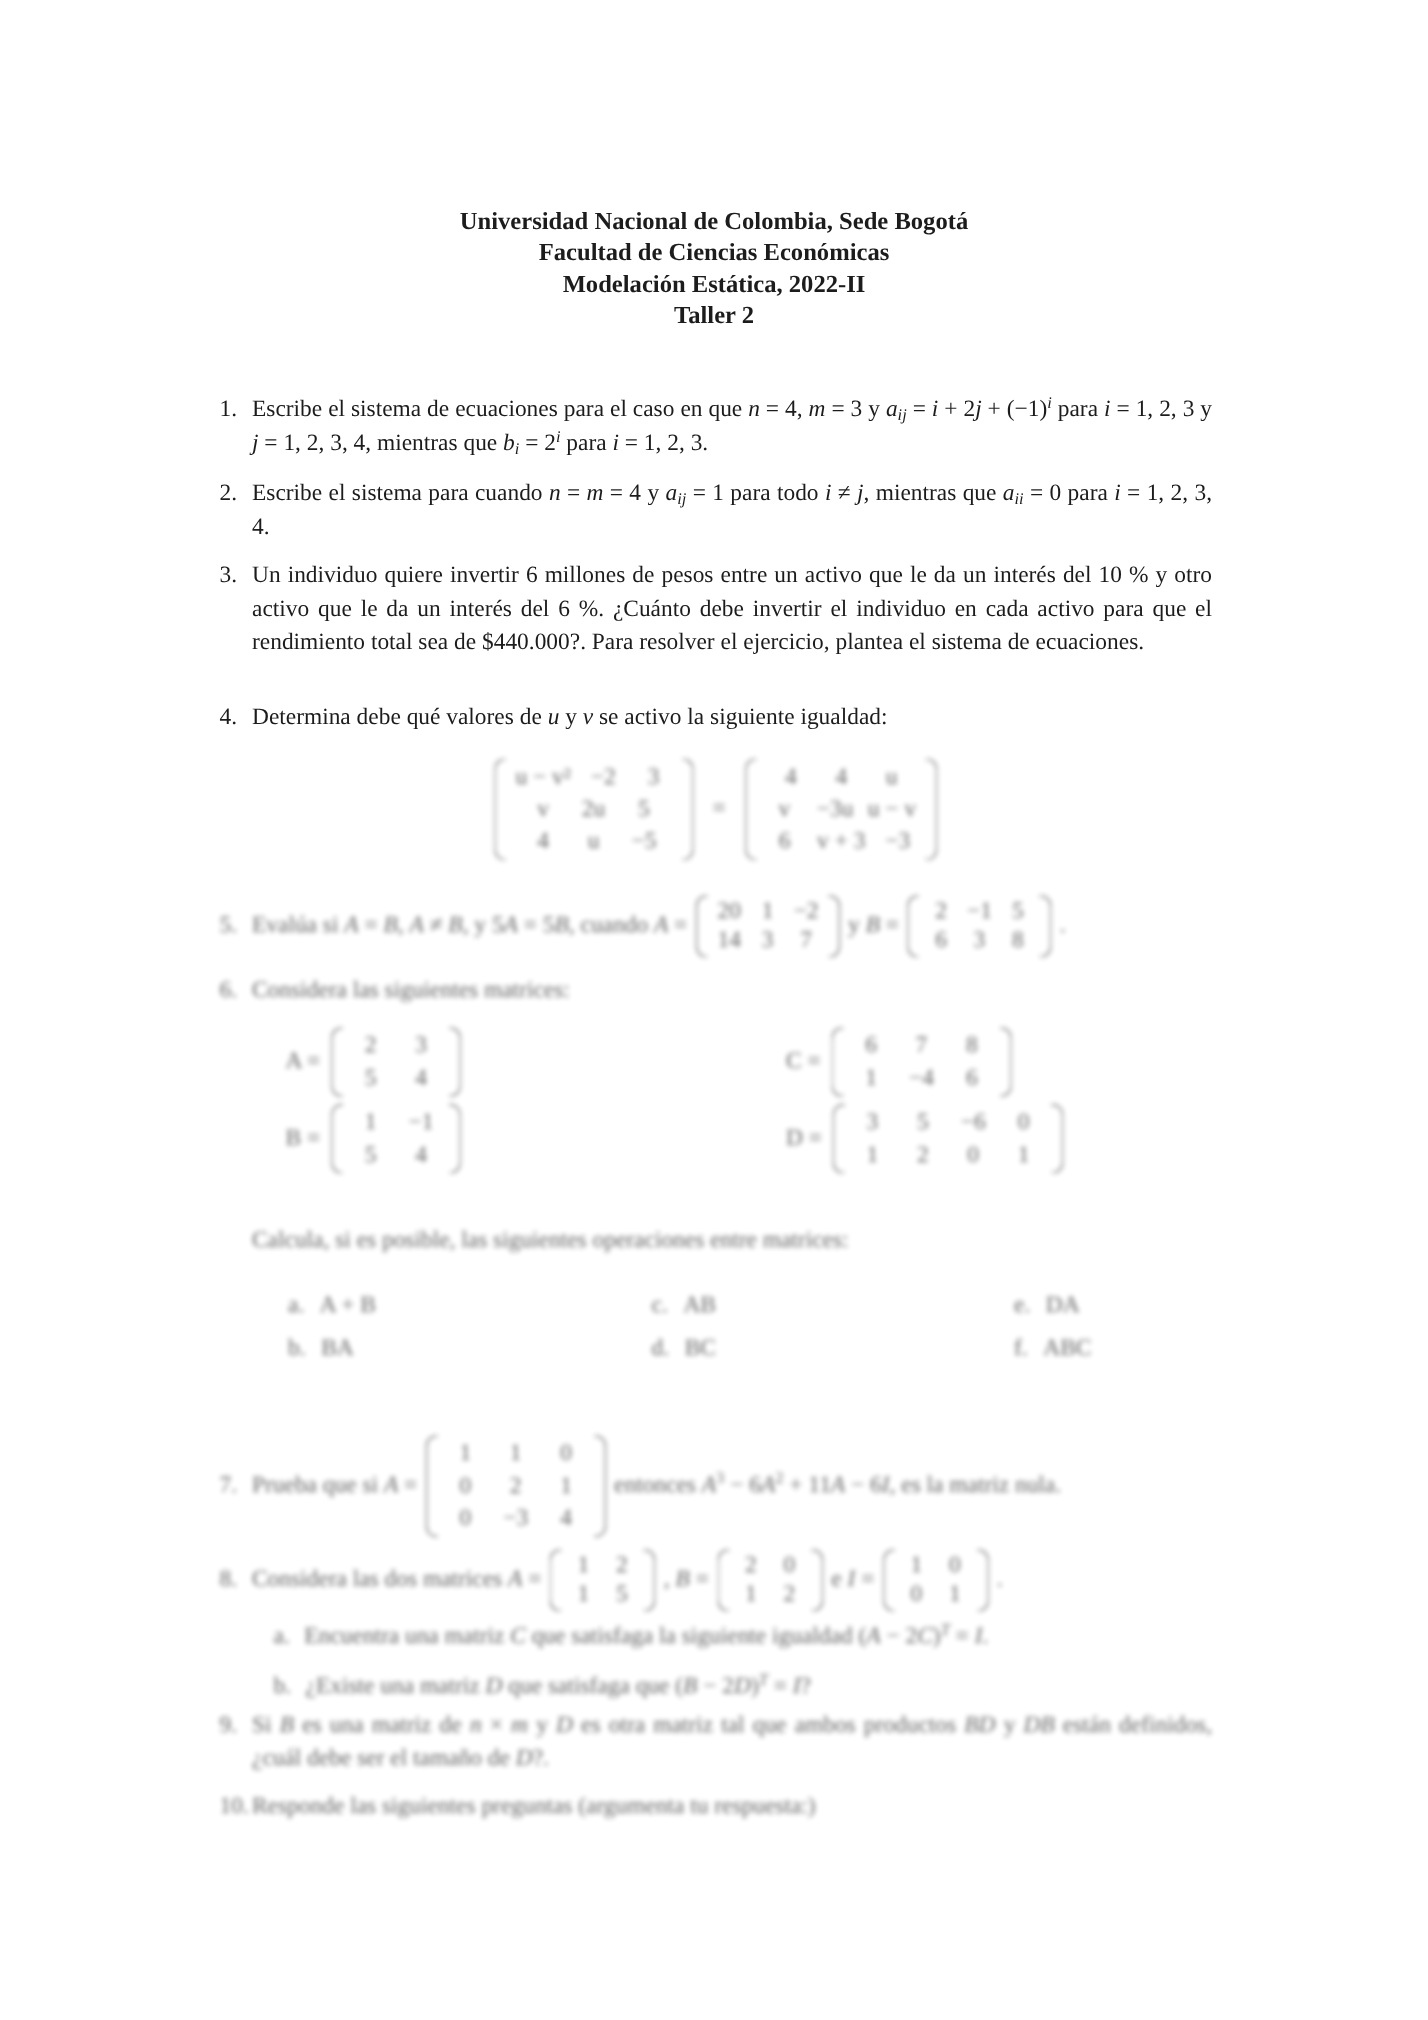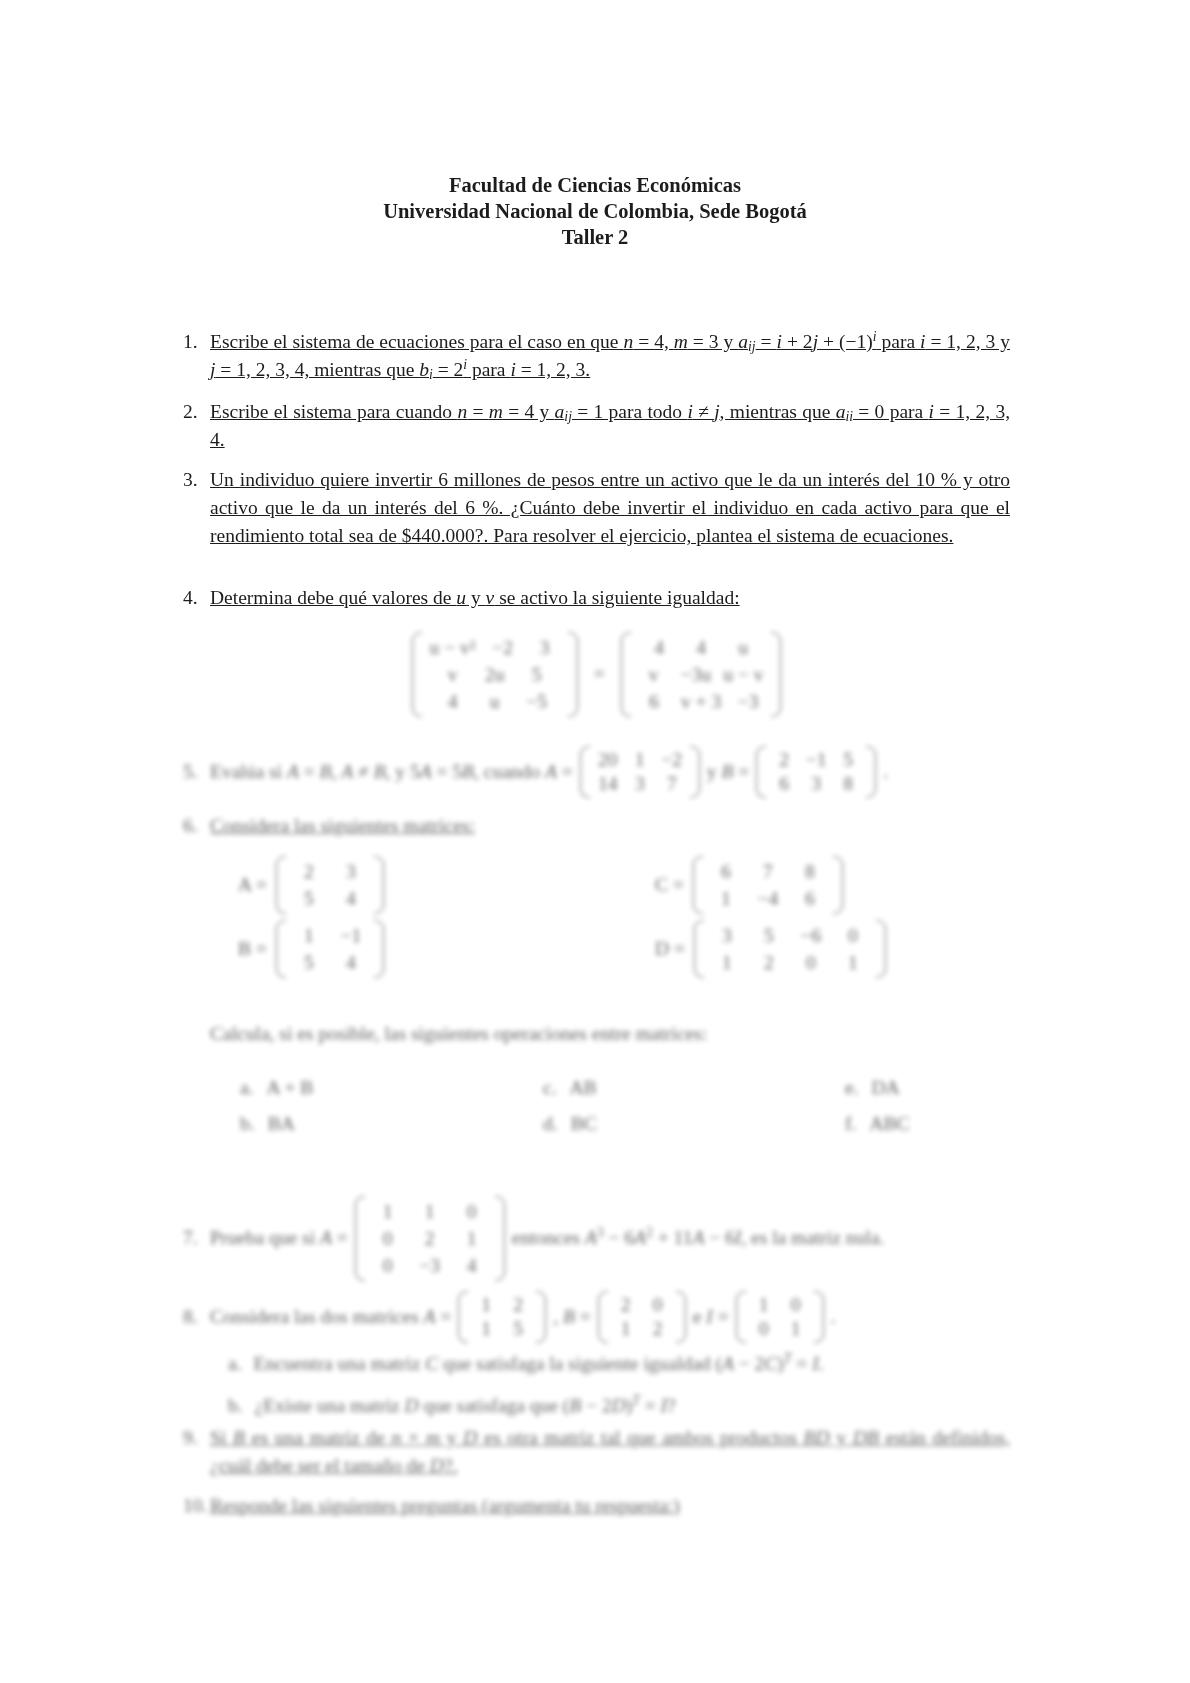--- a/index.html
+++ b/index.html
@@ -5,21 +5,21 @@
   html,body{margin:0;padding:0;background:#ffffff;}
   .page{
     position:relative;width:1190px;height:1683px;background:#ffffff;
     color:#1c1c1c;font-family:"Liberation Serif","DejaVu Serif",serif;
     font-size:19.5px;line-height:28px;overflow:hidden;
   }
   .doc-header{position:absolute;top:172px;left:0;width:100%;text-align:center;
     font-weight:700;font-size:20.5px;line-height:26px;}
   .prob{position:absolute;left:183px;width:827px;display:flex;align-items:flex-start;}
   .pnum{flex:0 0 27px;}
-  .ptext{flex:1;text-align:justify;text-decoration:underline;}
+  .ptext{flex:1;text-align:justify;}
   .inlinerow{align-items:center;gap:7px;}
   .inlinerow .pnum{flex:0 0 20px;}
   .eqrow{position:absolute;left:183px;width:827px;display:flex;justify-content:center;
     align-items:center;gap:14px;}
   .eqsign{padding:0 2px;}
   .pmatrix{display:inline-flex;align-items:stretch;}
   .paren{width:9px;border:1.8px solid currentColor;}
   .pl{border-right:none;border-radius:9px 0 0 9px;}
   .pr{border-left:none;border-radius:0 9px 9px 0;}
   .mbody{display:flex;flex-direction:column;justify-content:center;padding:2px 2px;}
@@ -33,22 +33,23 @@
   .msup{font-size:.7em;vertical-align:.5em;line-height:0;}
   .msub{font-size:.7em;vertical-align:-.25em;line-height:0;}
   .bz{filter:blur(2.4px);opacity:.7;}
 </style>
 </head>
 <body>
 
 <div class="page">
 
   <header class="doc-header">
+    <div>Universidad Nacional de Colombia, Sede Bogotá</div>
     <div>Facultad de Ciencias Económicas</div>
-    <div>Universidad Nacional de Colombia, Sede Bogotá</div>
+    <div>Modelación Estática, 2022-II</div>
     <div>Taller 2</div>
   </header>
 
   <section class="prob" style="top:328px">
     <span class="pnum">1.</span>
     <div class="ptext"><span>Escribe el sistema de ecuaciones para el caso en que </span><span class="mi">n</span><span> = 4, </span><span class="mi">m</span><span> = 3 y </span><span class="mi">a</span><span class="mi msub">ij</span><span> = </span><span class="mi">i</span><span> + 2</span><span class="mi">j</span><span> + (−1)</span><span class="mi msup">i</span><span> para </span><span class="mi">i</span><span> = 1, 2, 3 y </span><span class="mi">j</span><span> = 1, 2, 3, 4, mientras que </span><span class="mi">b</span><span class="mi msub">i</span><span> = 2</span><span class="mi msup">i</span><span> para </span><span class="mi">i</span><span> = 1, 2, 3.</span></div>
   </section>
 
   <section class="prob" style="top:398px">
     <span class="pnum">2.</span>

